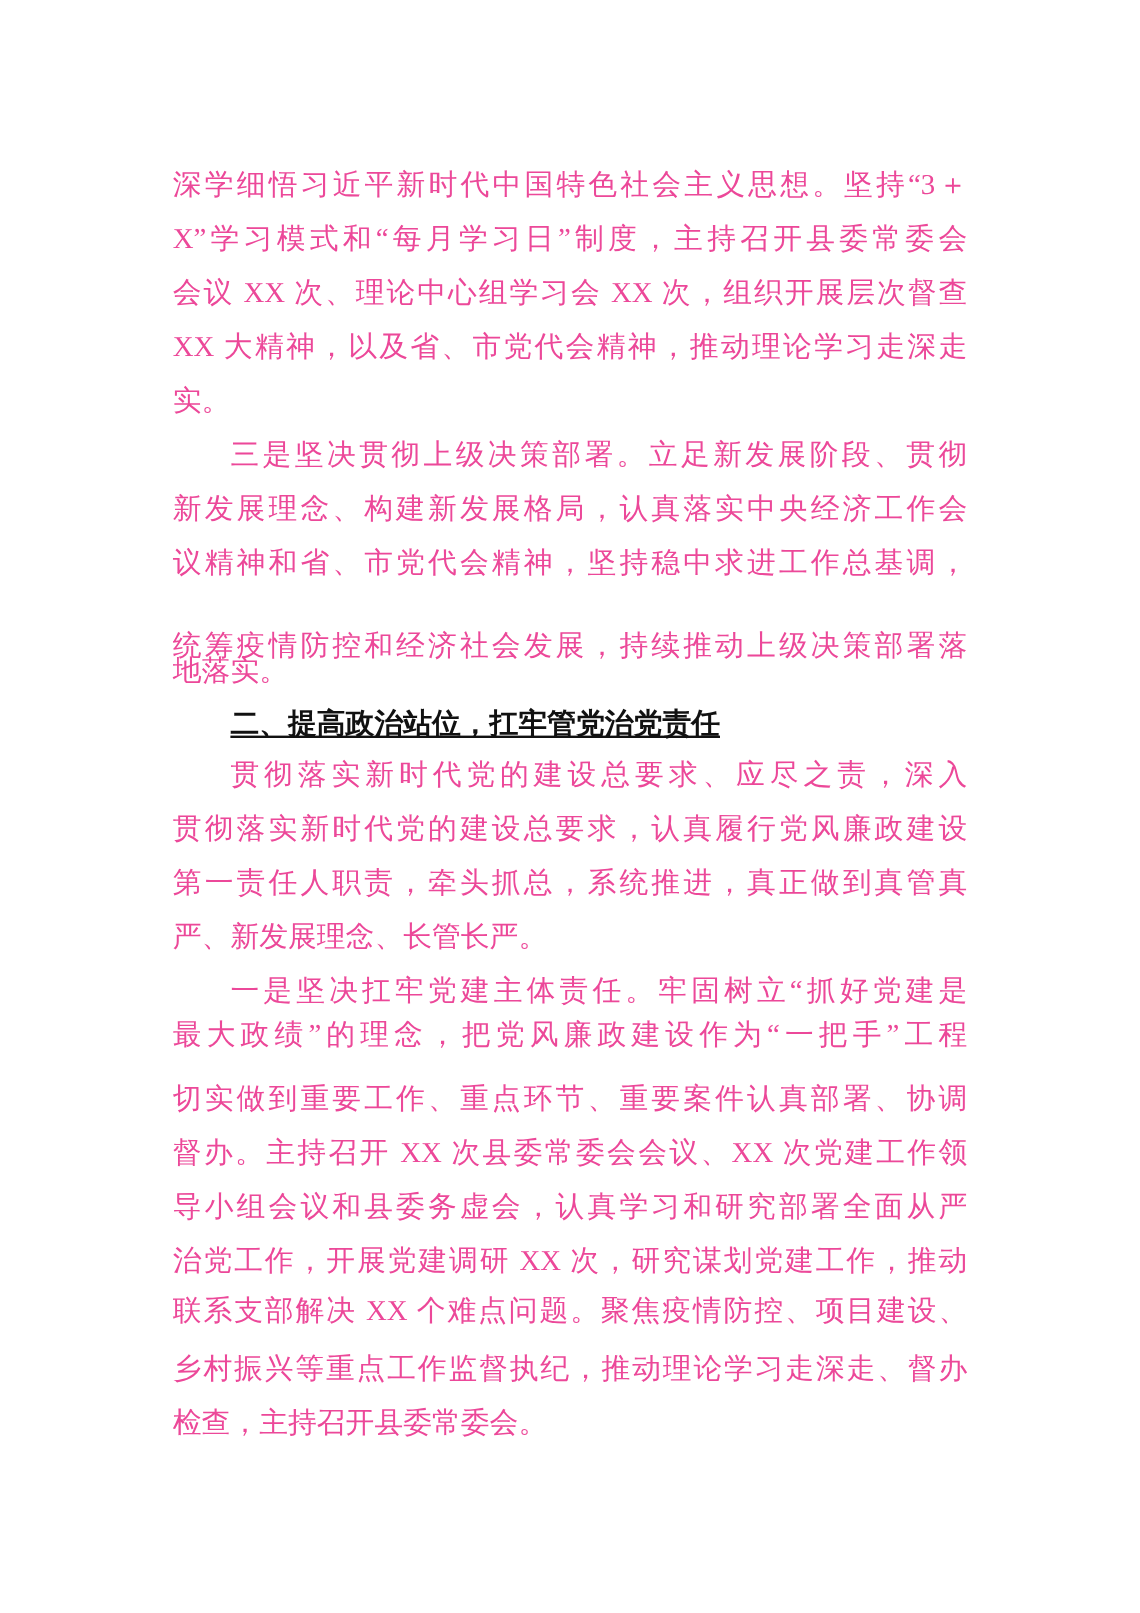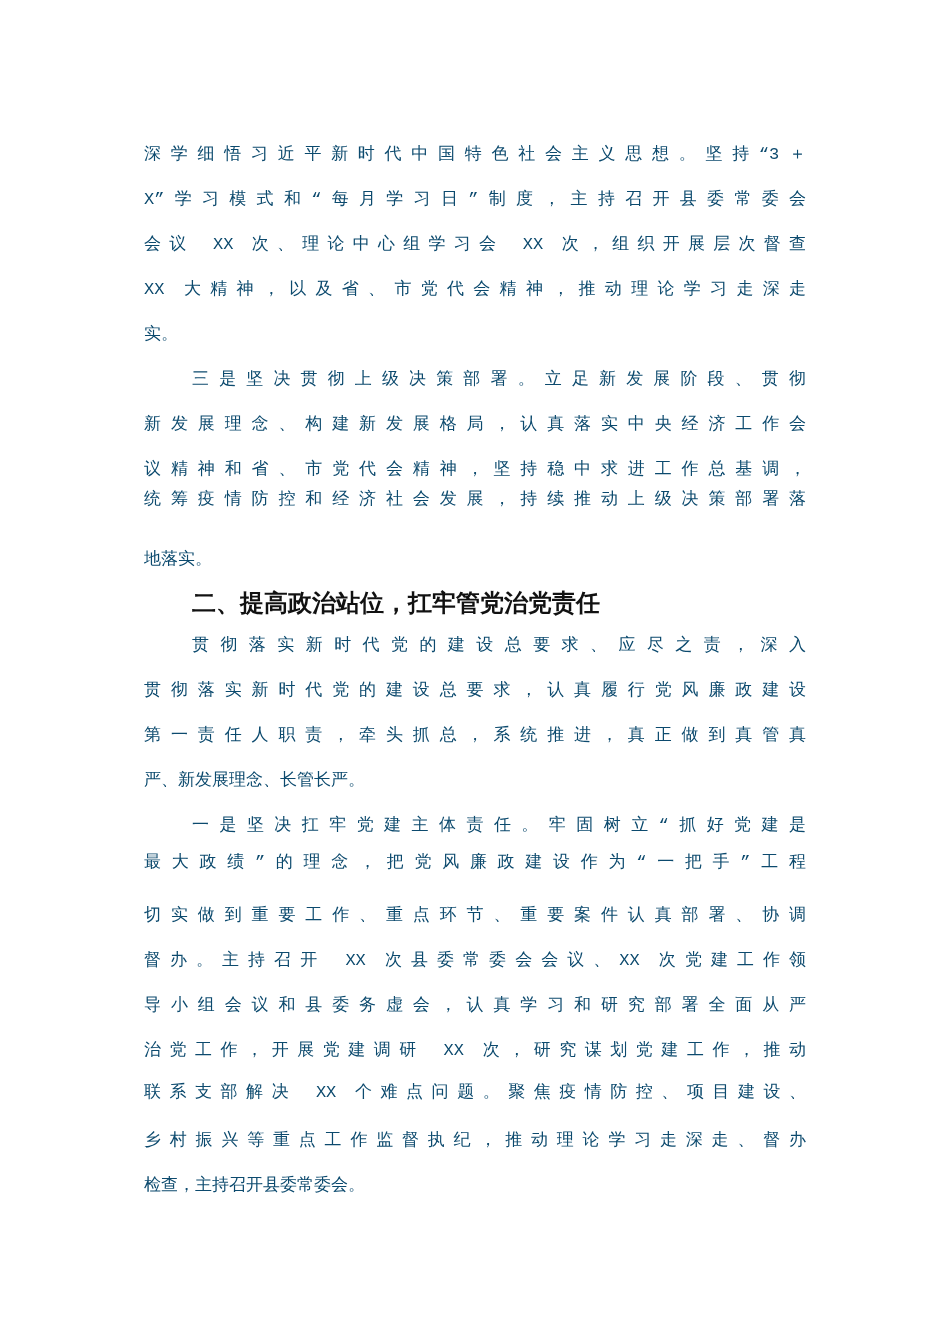--- a/index.html
+++ b/index.html
@@ -3,60 +3,61 @@
 <meta charset="utf-8">
 <style>
   html, body { margin: 0; padding: 0; background: #ffffff; }
   body { width: 950px; height: 1344px; position: relative; overflow: hidden; }
   .page { position: absolute; left: 0; top: 0; width: 950px; height: 1344px; background: #ffffff; }
   .line {
     position: absolute;
     left: 144px;
     width: 662px;
     height: 45px;
-    font-family: Liberation Mono, monospace;
-    font-size: 17px;
+    font-family: Liberation Serif, serif;
+    font-size: 24px;
     line-height: 30px;
-    color: #0c4a6e;
+    color: #ec4899;
     white-space: nowrap;
     text-align: justify;
     text-align-last: justify;
     letter-spacing: 0;
   }
   .line.last { text-align-last: left; }
   .line.indent { left: 192px; width: 614px; }
   .heading {
     position: absolute;
     left: 192px;
     font-family: "DejaVu Sans", "Liberation Sans", sans-serif;
     font-weight: bold;
     font-size: 24px;
     line-height: 30px;
     color: #111111;
     white-space: nowrap;
+    text-decoration: underline;
   }
 </style>
 </head>
 <body>
 
 <div class="page">
 
   <div>
     <div class="line" style="top:140px">深学细悟习近平新时代中国特色社会主义思想。坚持“3＋</div>
     <div class="line" style="top:185px">X”学习模式和“每月学习日”制度，主持召开县委常委会</div>
     <div class="line" style="top:230px">会议 XX 次、理论中心组学习会 XX 次，组织开展层次督查</div>
     <div class="line" style="top:275px">XX 大精神，以及省、市党代会精神，推动理论学习走深走</div>
     <div class="line last" style="top:320px">实。</div>
   </div>
 
   <div>
     <div class="line indent" style="top:365px">三是坚决贯彻上级决策部署。立足新发展阶段、贯彻</div>
     <div class="line" style="top:410px">新发展理念、构建新发展格局，认真落实中央经济工作会</div>
     <div class="line" style="top:455px">议精神和省、市党代会精神，坚持稳中求进工作总基调，</div>
-    <div class="line" style="top:485px">统筹疫情防控和经济社会发展，持续推动上级决策部署落</div>
+    <div class="line" style="top:524px">统筹疫情防控和经济社会发展，持续推动上级决策部署落</div>
     <div class="line last" style="top:545px">地落实。</div>
   </div>
 
   <div class="heading" style="top:588px">二、提高政治站位，扛牢管党治党责任</div>
 
   <div>
     <div class="line indent" style="top:631px">贯彻落实新时代党的建设总要求、应尽之责，深入</div>
     <div class="line" style="top:676px">贯彻落实新时代党的建设总要求，认真履行党风廉政建设</div>
     <div class="line" style="top:721px">第一责任人职责，牵头抓总，系统推进，真正做到真管真</div>
     <div class="line last" style="top:766px">严、新发展理念、长管长严。</div>

